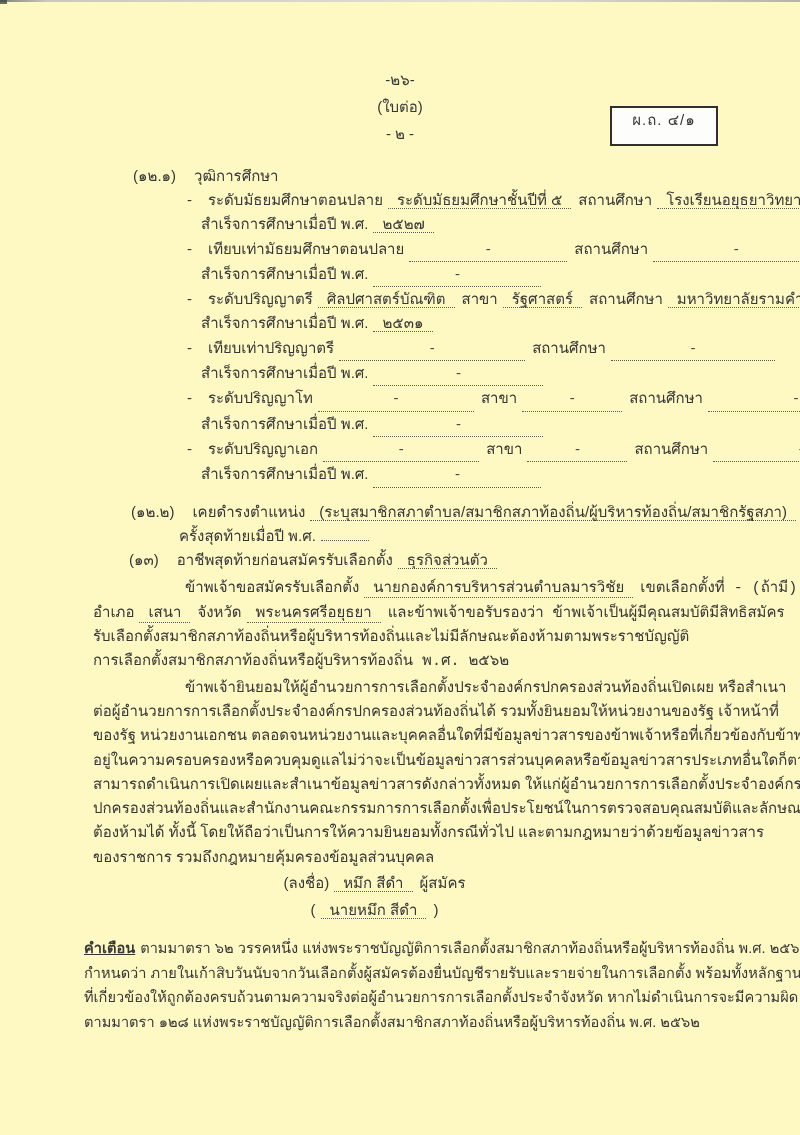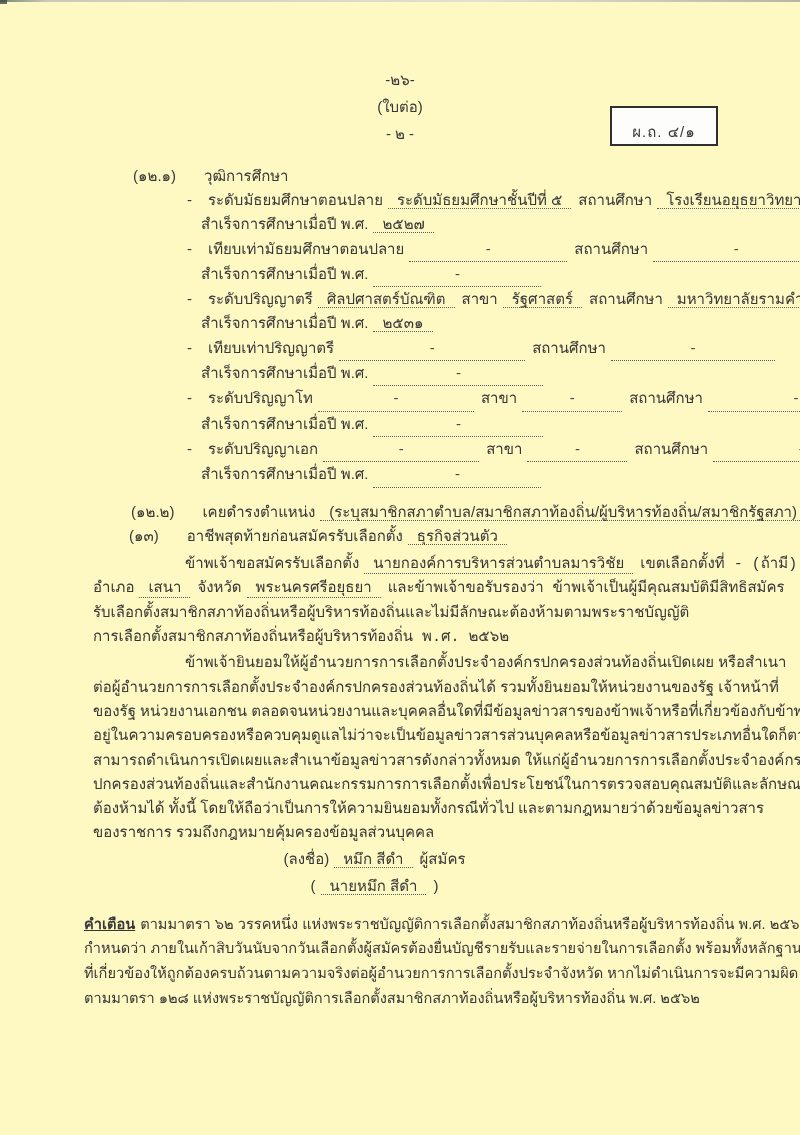--- a/index.html
+++ b/index.html
@@ -9,30 +9,30 @@
     font-family:"Liberation Sans","DejaVu Sans",sans-serif;
     font-size:15px;
   }
   .scan-top-edge{position:absolute;top:0;left:0;width:800px;height:2px;
     background:linear-gradient(90deg,#55605a,#b9b9b9 6%,#d8d8d8 60%,#9d9d9d);opacity:.75;}
   .scan-speck{position:absolute;top:0;left:0;width:7px;height:4px;background:#3e4a44;opacity:.8;}
   .header{padding-top:66px;text-align:center;}
   .header .h-line{line-height:27px;}
   .form-code-box{
     position:absolute;top:106px;left:610px;width:104px;height:36px;
-    border:2px solid #2f2f2f;display:flex;align-items:flex-end;justify-content:center;
+    border:2px solid #2f2f2f;display:flex;align-items:flex-start;justify-content:center;
     letter-spacing:1px;background:#fdfdfc;
   }
   .content{padding:14px 54px 0 93px;}
   .line{line-height:24.3px;white-space:nowrap;}
   .line > span + span{margin-left:5px;}
   .fill{border-bottom:1.5px dotted #5a5a5a;padding:0 9px;margin:0 2px;}
   .blank{display:inline-block;text-align:center;color:#4a4a4a;}
   span[data-name="bullet-dash"]{margin-right:11px;}
-  span[data-name="section-number"]{margin-right:23px;}
+  span[data-name="section-number"]{margin-right:13px;}
   .strong{font-weight:bold;text-decoration:underline;font-family:Liberation Serif, serif;}
   
   div[data-name="education-heading"]{margin-left:40px;margin-top:2px;line-height:25px;}
   div[data-name="degree-line"]{margin-left:94px;}
   div[data-name="year-line"]{margin-left:108px;}
   #position-block{margin-top:12px;}
   div[data-name="position-heading-line"]{margin-left:38px;}
   div[data-name="position-year-line"]{margin-left:86px;}
   div[data-name="occupation-line"]{margin-left:36px;}
   #declaration-block{margin-top:5px;font-family:Liberation Mono, monospace;}
@@ -72,20 +72,21 @@
         <div class="line" data-name="year-line"><span data-name="printed-label">สำเร็จการศึกษาเมื่อปี พ.ศ.</span><span class="fill" data-name="bachelor-year-value">๒๕๓๑</span></div>
         <div class="line" data-name="degree-line"><span data-name="bullet-dash">-</span><span data-name="printed-label">เทียบเท่าปริญญาตรี</span><span class="fill blank" data-name="equiv-bachelor-value" style="min-width: 168px;">-</span><span data-name="printed-label">สถานศึกษา</span><span class="fill blank" data-name="equiv-bachelor-institution-value" style="min-width: 146px;">-</span></div>
         <div class="line" data-name="year-line"><span data-name="printed-label">สำเร็จการศึกษาเมื่อปี พ.ศ.</span><span class="fill blank" data-name="equiv-bachelor-year-value" style="min-width: 152px;">-</span></div>
         <div class="line" data-name="degree-line"><span data-name="bullet-dash">-</span><span data-name="printed-label">ระดับปริญญาโท</span><span class="fill blank" data-name="master-degree-value" style="min-width: 138px;">-</span><span data-name="printed-label">สาขา</span><span class="fill blank" data-name="master-major-value" style="min-width: 82px;">-</span><span data-name="printed-label">สถานศึกษา</span><span class="fill blank" data-name="master-institution-value" style="min-width: 158px;">-</span></div>
         <div class="line" data-name="year-line"><span data-name="printed-label">สำเร็จการศึกษาเมื่อปี พ.ศ.</span><span class="fill blank" data-name="master-year-value" style="min-width: 152px;">-</span></div>
         <div class="line" data-name="degree-line"><span data-name="bullet-dash">-</span><span data-name="printed-label">ระดับปริญญาเอก</span><span class="fill blank" data-name="doctoral-degree-value" style="min-width: 138px;">-</span><span data-name="printed-label">สาขา</span><span class="fill blank" data-name="doctoral-major-value" style="min-width: 82px;">-</span><span data-name="printed-label">สถานศึกษา</span><span class="fill blank" data-name="doctoral-institution-value" style="min-width: 158px;">-</span></div>
         <div class="line" data-name="year-line"><span data-name="printed-label">สำเร็จการศึกษาเมื่อปี พ.ศ.</span><span class="fill blank" data-name="doctoral-year-value" style="min-width: 150px;">-</span></div>
       </div>
     <div id="position-block" data-name="position-history-section">
         <div class="line" data-name="position-heading-line"><span data-name="section-number">(๑๒.๒)</span><span data-name="printed-label">เคยดำรงตำแหน่ง</span><span class="fill" data-name="position-held-value">(ระบุสมาชิกสภาตำบล/สมาชิกสภาท้องถิ่น/ผู้บริหารท้องถิ่น/สมาชิกรัฐสภา)</span></div>
+        <div class="line" data-name="position-year-line"><span data-name="printed-label">ครั้งสุดท้ายเมื่อปี พ.ศ.</span><span class="fill blank" data-name="position-last-year-value" style="min-width: 30px;"></span></div>
       </div>
     <div id="occupation-block" data-name="occupation-section">
         <div class="line" data-name="occupation-line"><span data-name="section-number">(๑๓)</span><span data-name="printed-label">อาชีพสุดท้ายก่อนสมัครรับเลือกตั้ง</span><span class="fill" data-name="occupation-value">ธุรกิจส่วนตัว</span></div>
       </div>
     <div id="declaration-block" data-name="declaration-paragraph">
         <div class="line" data-name="para-first-line"><span data-name="printed-label">ข้าพเจ้าขอสมัครรับเลือกตั้ง</span><span class="fill" data-name="candidacy-position-value">นายกองค์การบริหารส่วนตำบลมารวิชัย</span><span data-name="printed-label">เขตเลือกตั้งที่ - (ถ้ามี)</span></div>
         <div class="line" data-name="para-line"><span data-name="printed-label">อำเภอ</span><span class="fill" data-name="district-value">เสนา</span><span data-name="printed-label">จังหวัด</span><span class="fill" data-name="province-value">พระนครศรีอยุธยา</span><span data-name="printed-label">และข้าพเจ้าขอรับรองว่า ข้าพเจ้าเป็นผู้มีคุณสมบัติมีสิทธิสมัคร</span></div>
         <div class="line" data-name="para-line"><span data-name="printed-label">รับเลือกตั้งสมาชิกสภาท้องถิ่นหรือผู้บริหารท้องถิ่นและไม่มีลักษณะต้องห้ามตามพระราชบัญญัติ</span></div>
         <div class="line" data-name="para-line"><span data-name="printed-label">การเลือกตั้งสมาชิกสภาท้องถิ่นหรือผู้บริหารท้องถิ่น พ.ศ. ๒๕๖๒</span></div>
       </div>

